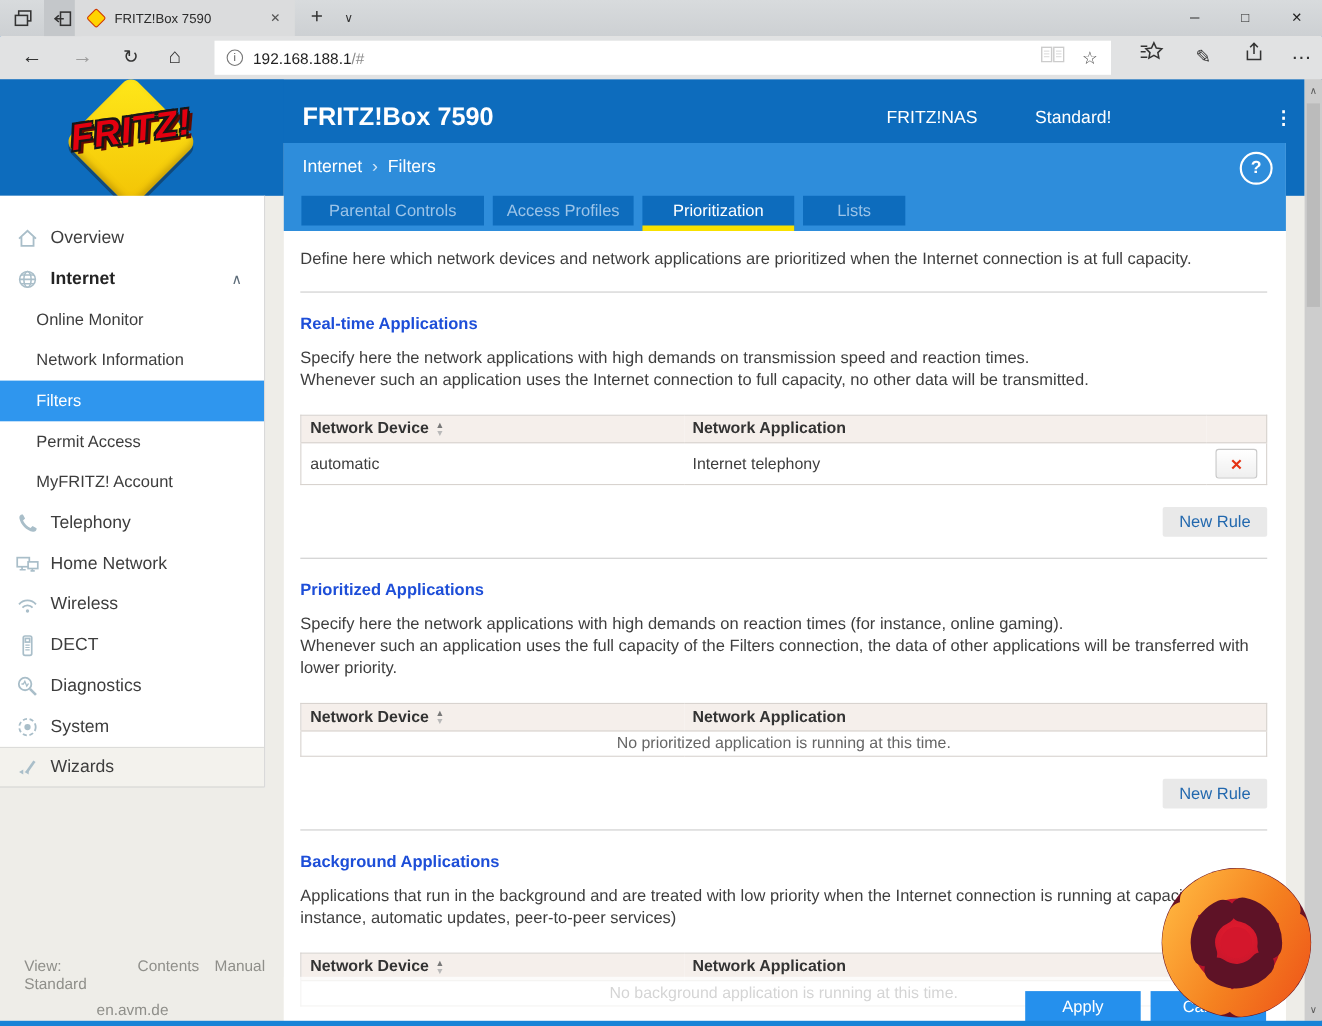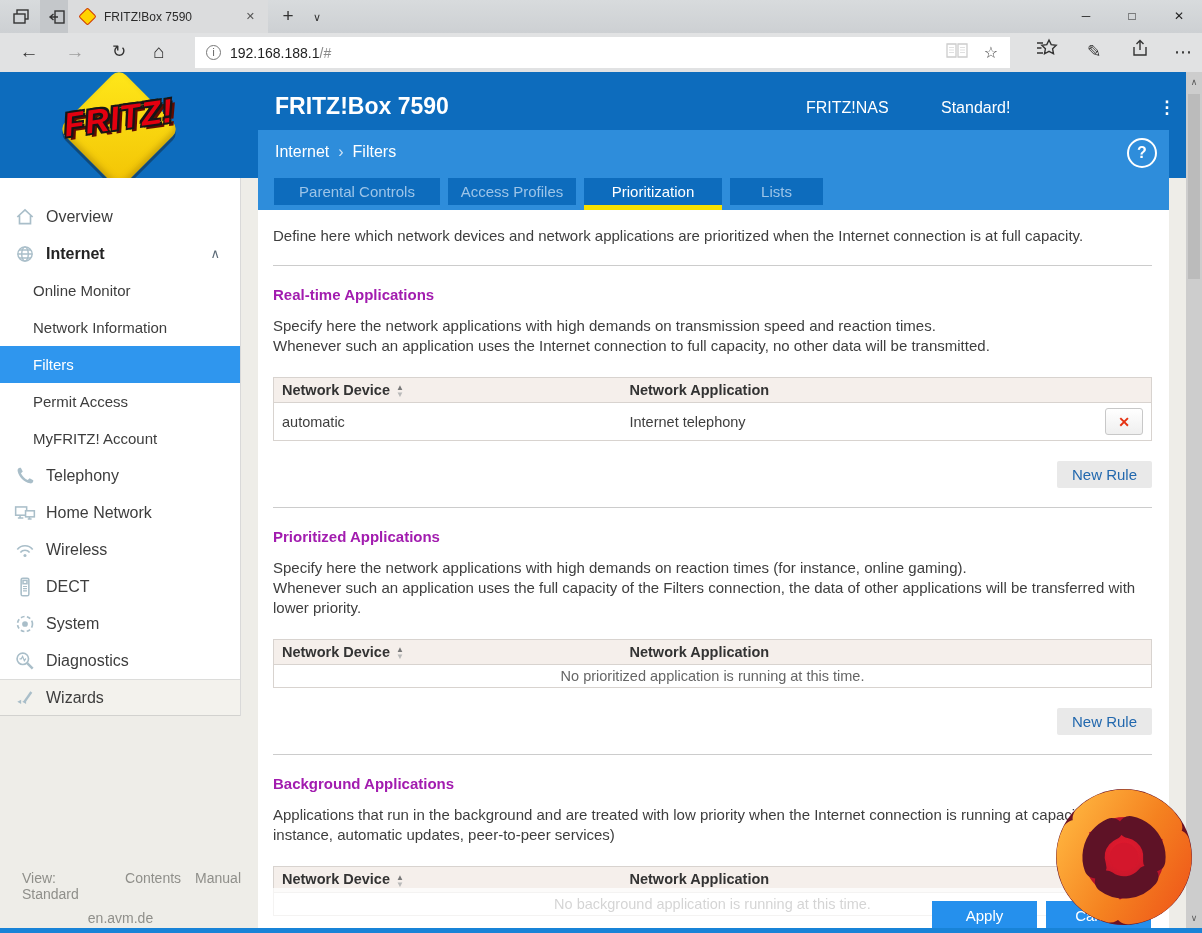--- a/index.html
+++ b/index.html
@@ -79,21 +79,21 @@
   .srow.selected { background:#2f96ee; }
   .srow.selected .slabel { color:#fff; }
   .chev { margin-left:auto; margin-right:20px; color:#5c6b78; font-size:13px; }
   .srow.wizards { background:#f3f2ed; border-top:1px solid #dcdcda; border-bottom:1px solid #d2d2cf; }
 
   
   .content { left:258px; top:210px; width:911px; height:718px; background:#fff;
              padding:16px 17px 0 15px; overflow:hidden; }
   .intro { font-size:15px; line-height:20px; color:#3e3e3e; }
   hr.sep { border:none; border-top:1px solid #ccc; margin:19px 0 0; }
-  h3.sec-title { margin-top:20px; font-size:15px; color:#a21caf; }
+  h3.sec-title { margin-top:20px; font-size:15px; color:#1d4ed8; }
   p.desc { margin:0; font-size:15px; line-height:20px; color:#3e3e3e; }
   p.desc.mt { margin-top:13px; }
   table.apps { width:100%; border-collapse:collapse; margin-top:21px;
                border:1px solid #d8d3cf; font-size:14.5px; }
   table.apps thead tr { background:#f5efeb; border-bottom:1px solid #d8d3cf; }
   th { text-align:left; font-weight:bold; color:#333; padding:4px 8px; height:18px; }
   th.col-dev { width:348px; }
   th.col-act { width:52px; }
   td { padding:5px 8px; color:#3e3e3e; }
   td.empty { text-align:center; color:#666; padding:3px 8px; }
@@ -232,35 +232,35 @@
             <rect x="6.5" y="2" width="7" height="16" rx="1.5"></rect>
             <rect x="8.2" y="4" width="3.6" height="3"></rect>
             <path d="M8.2 9.5 h3.6 M8.2 11.5 h3.6 M8.2 13.5 h3.6" stroke-width="1"></path>
           </svg>
         </span>
       <span class="slabel">DECT</span>
     </div>
     <div class="srow lvl1">
       <span class="sicon">
           <svg width="22" height="22" viewBox="0 0 20 20" fill="none" stroke="#a9bec9" stroke-width="1.5">
-            <circle cx="10" cy="10" r="6.8" stroke-dasharray="3.4 2.2"></circle>
-            <circle cx="10" cy="10" r="2.6" fill="#a9bec9" stroke="none"></circle>
-          </svg>
-        </span>
-      <span class="slabel">System</span>
-    </div>
-    <div class="srow lvl1">
-      <span class="sicon">
-          <svg width="22" height="22" viewBox="0 0 20 20" fill="none" stroke="#a9bec9" stroke-width="1.5">
             <circle cx="8" cy="8" r="5.2"></circle>
             <path d="M12 12 L17 17" stroke-width="2.2"></path>
             <path d="M5 8 h1.6 l1.2 -2.2 l1.6 4 l1.2 -1.8 H11" stroke-width="1.1"></path>
           </svg>
         </span>
       <span class="slabel">Diagnostics</span>
+    </div>
+    <div class="srow lvl1">
+      <span class="sicon">
+          <svg width="22" height="22" viewBox="0 0 20 20" fill="none" stroke="#a9bec9" stroke-width="1.5">
+            <circle cx="10" cy="10" r="6.8" stroke-dasharray="3.4 2.2"></circle>
+            <circle cx="10" cy="10" r="2.6" fill="#a9bec9" stroke="none"></circle>
+          </svg>
+        </span>
+      <span class="slabel">System</span>
     </div>
     <div class="srow lvl1 wizards">
       <span class="sicon">
           <svg width="22" height="22" viewBox="0 0 20 20">
             <path fill="#a9bec9" d="M3 13.5 l3.5 2 v-4 z M7.5 13.5 l3.5 2 v-4 z"></path>
             <rect x="11.5" y="3.5" width="2.2" height="11" transform="rotate(35 12.6 9)" fill="#a9bec9"></rect>
           </svg>
         </span>
       <span class="slabel">Wizards</span>
     </div>

